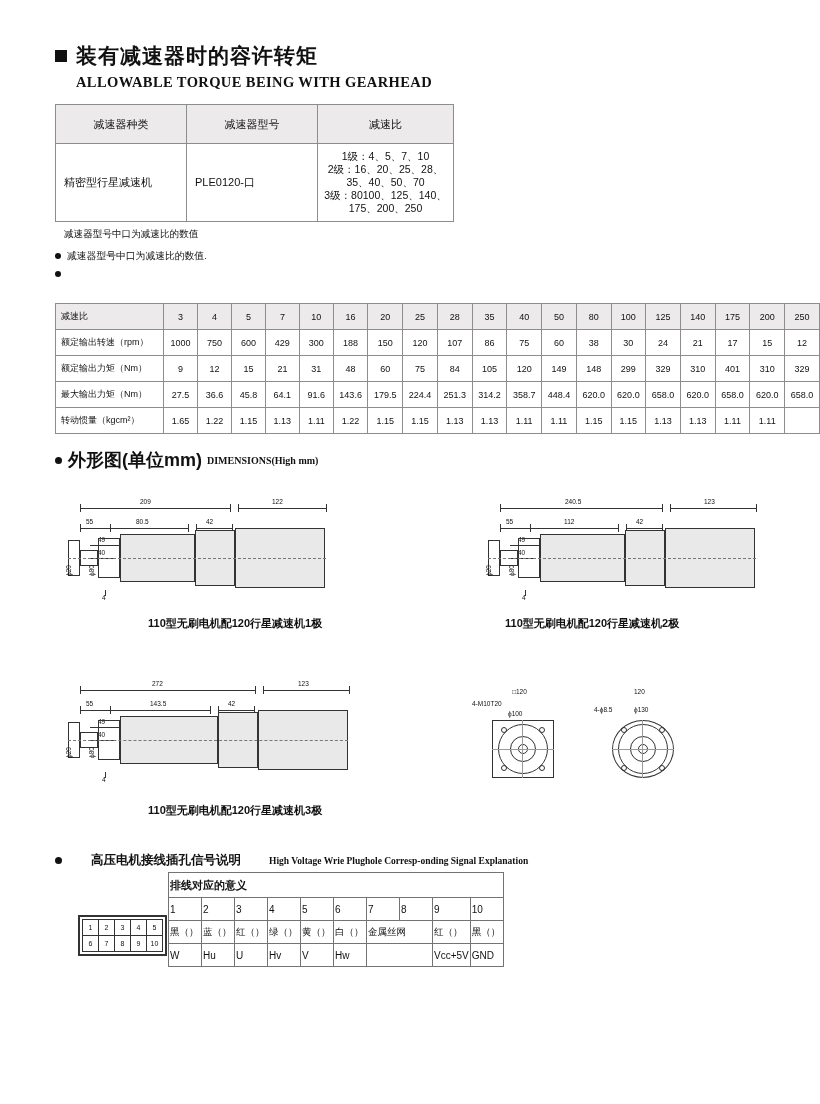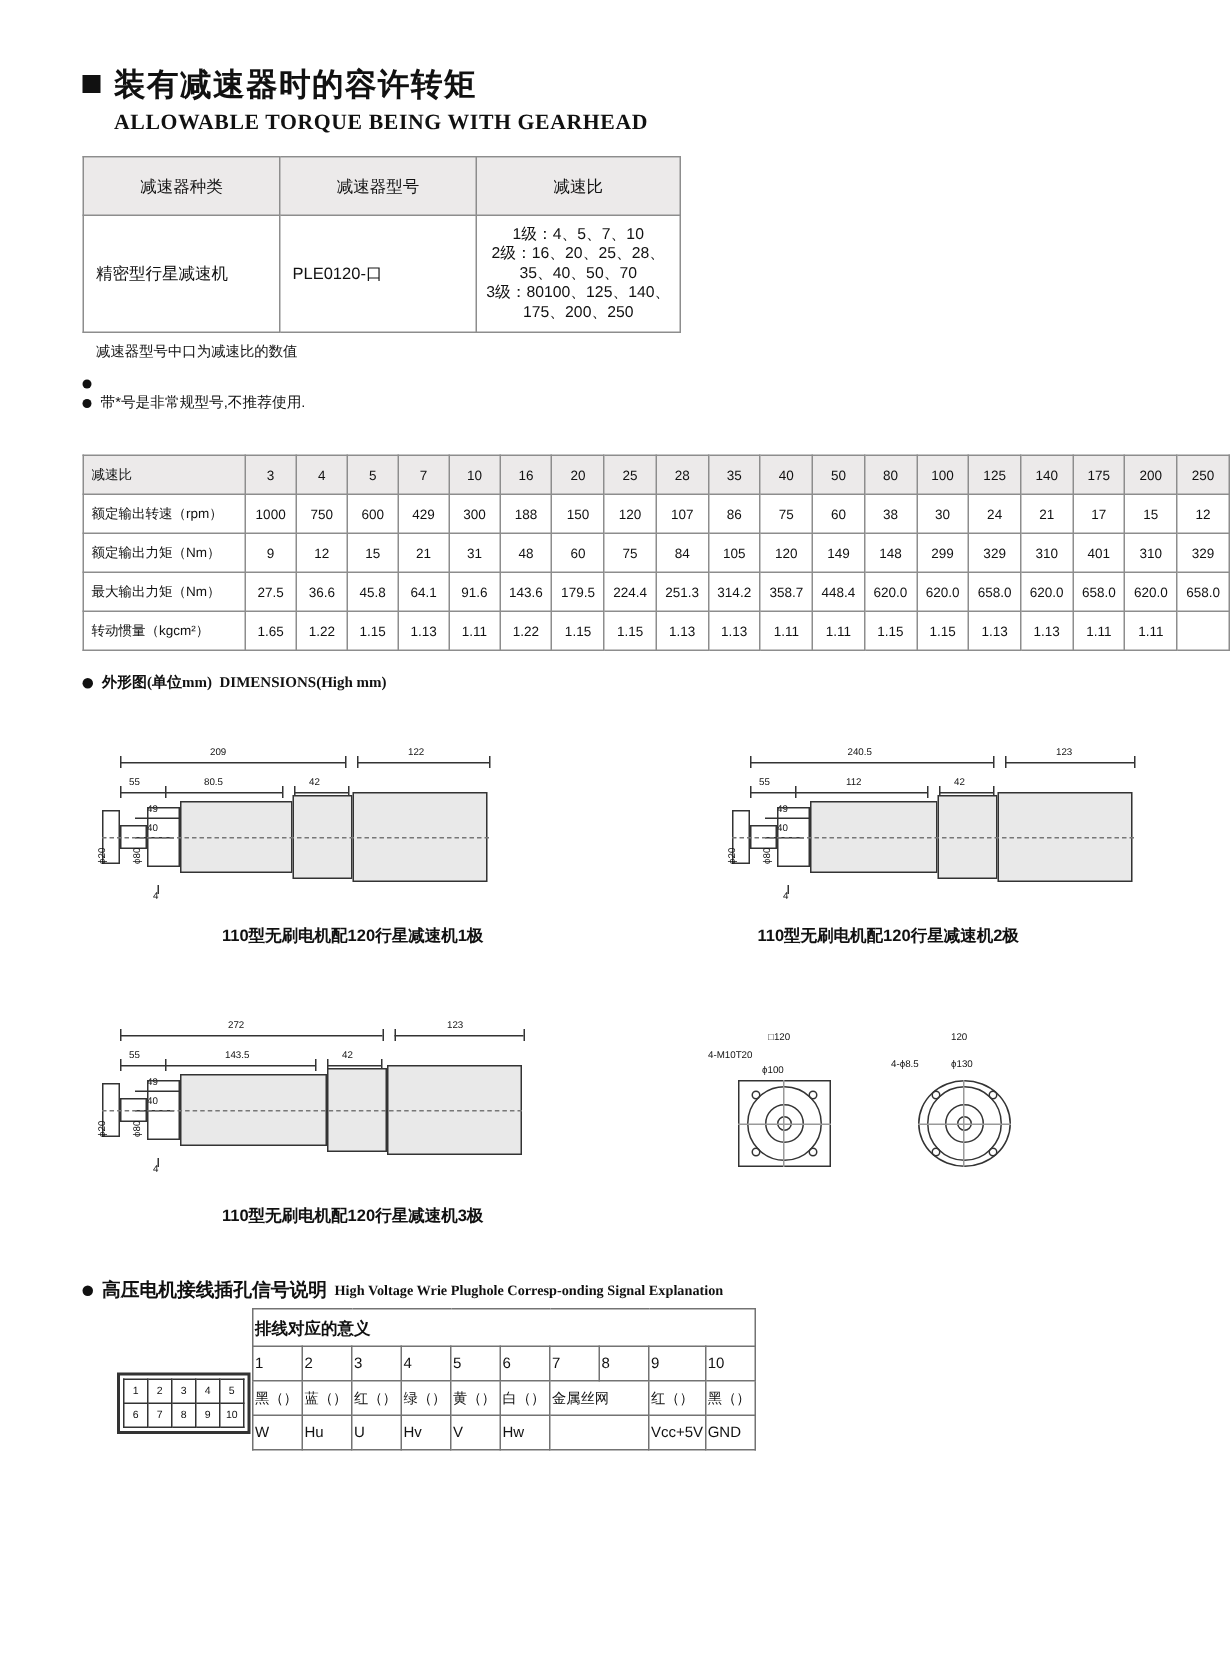--- a/index.html
+++ b/index.html
@@ -31,30 +31,30 @@
   .dot{display:inline-block;width:6px;height:6px;border-radius:50%;background:#111;margin-right:6px;margin-top:5px;flex:0 0 auto;}
   
   .t2{position:absolute;left:55px;top:303px;border-collapse:collapse;}
   .t2 td{border:1px solid #8d8d8d;font-size:9px;text-align:center;height:23px;}
   .t2 td.rowhdr{text-align:left;padding-left:5px;width:112px;font-size:9px;}
   .t2 td.val{width:33.5px;}
   .t2 tr.hdrrow td{background:#eceaea;}
   
   .dim-head{position:absolute;left:55px;top:448px;display:flex;align-items:center;}
   .dim-head .dotb{width:7px;height:7px;border-radius:50%;background:#111;margin-right:6px;}
-  .dim-cn{font-size:10px;font-weight:bold;font-family:Liberation Serif, serif;}
+  .dim-cn{font-size:18px;font-weight:bold;}
   .dim-en{font-size:10px;font-weight:bold;margin-left:5px;font-family:"Liberation Serif",serif;}
   .dim-sub{position:absolute;left:58px;top:470px;font-size:10px;}
   .cap{position:absolute;font-size:11px;font-weight:bold;}
   
   .draw{position:absolute;}
   .lbl{position:absolute;font-size:6.5px;color:#111;white-space:nowrap;}
   .lblv{position:absolute;font-size:6.5px;color:#111;white-space:nowrap;transform:rotate(-90deg);transform-origin:left top;}
   
-  .sig-head{position:absolute;left:55px;top:852px;display:flex;align-items:center;}
+  .sig-head{position:absolute;left:55px;top:852px;display:flex;align-items:center;gap:23px;}
   .sig-head .dotb{width:7px;height:7px;border-radius:50%;background:#111;margin-right:6px;}
   .sig-cn{font-size:12.5px;font-weight:bold;}
   .sig-en{font-size:9.5px;font-weight:bold;margin-left:5px;font-family:"Liberation Serif",serif;}
   .t3{position:absolute;left:168px;top:872px;border-collapse:collapse;}
   .t3 td{border:1px solid #737373;font-size:10px;height:20px;}
   .t3 .title-row td{height:22px;font-size:11px;font-weight:bold;}
   .t3 .num td{width:30px;font-size:10px;}
   .t3 .cn td{font-size:9.5px;}
   .t3 .en td{font-size:10px;}
   .t3 .small{font-size:7px;}
@@ -98,24 +98,24 @@
 3级：80100、125、140、
 175、200、250</td>
     </tr>
   </tbody>
     </table>
   <div class="note-under">减速器型号中口为减速比的数值</div>
 
   <div class="notes">
     <div class="note">
         <span class="dot"></span>
+        <span>减速器型号中口为减速比的数值.</span>
       </div>
     <div class="note">
         <span class="dot"></span>
-        <span>带*号是非常规型号,不推荐使用.</span>
       </div>
   </div>
 
   <table class="t2">
     <tbody>
         <tr class="hdrrow">
       <td class="rowhdr">减速比</td>
       <td class="val">3</td>
       <td class="val">4</td>
       <td class="val">5</td>

